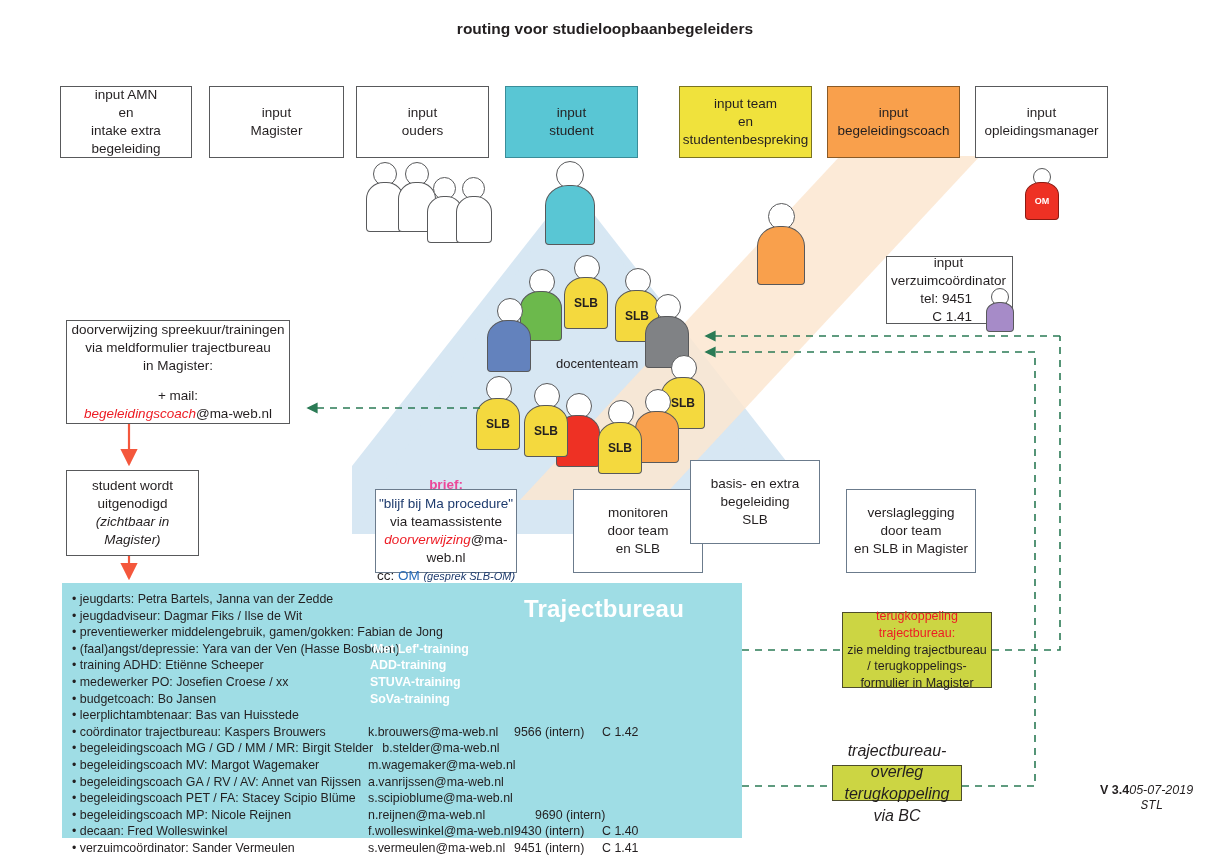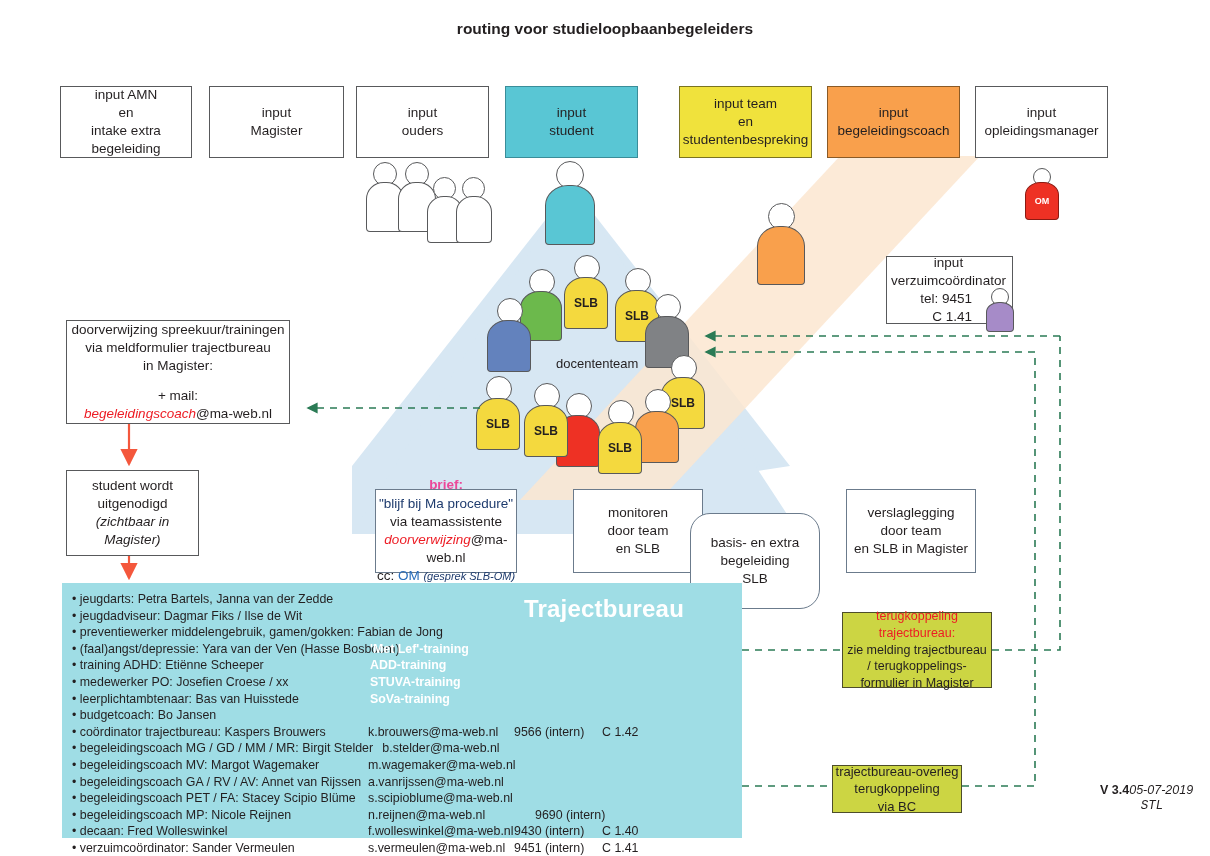--- a/index.html
+++ b/index.html
@@ -288,41 +288,41 @@
       <span class="ital small">(gesprek SLB-OM)</span>
     </div>
   </div>
 
   <div class="abs box" style="left:534px;top:489px;width:130px;height:84px;border-color:#6b7b8c;margin-left:39px;">
     <div>monitoren</div>
     <div>door team</div>
     <div>en SLB</div>
   </div>
 
-  <div class="abs box" style="left:690px;top:513px;width:130px;height:96px;border-color:#6b7b8c;border-radius:20px;">
+  <div class="abs box" style="left:690px;top:460px;width:130px;height:84px;border-color:#6b7b8c;">
     <div>basis- en extra</div>
     <div>begeleiding</div>
     <div>SLB</div>
   </div>
 
   <div class="abs box" style="left:846px;top:489px;width:130px;height:84px;border-color:#6b7b8c;">
     <div>verslaglegging</div>
     <div>door team</div>
     <div>en SLB in Magister</div>
   </div>
 
   <div class="abs box olive" style="left:842px;top:612px;width:150px;height:76px;font-size:12.5px;">
     <div class="red">terugkoppeling</div>
     <div class="red">trajectbureau:</div>
     <div>zie melding trajectbureau</div>
     <div>/ terugkoppelings-</div>
     <div>formulier in Magister</div>
   </div>
 
-  <div class="abs box olive" style="left:832px;top:765px;width:130px;height:48px;font-size:13px;">
+  <div class="abs box olive" style="left:832px;top:765px;width:130px;height:36px;font-size:16px;font-style:italic;">
     <div>trajectbureau-overleg</div>
     <div>terugkoppeling</div>
     <div>via BC</div>
   </div>
 
   <div class="abs" id="trajectbureau-panel">
     <div id="trajectbureau-heading">Trajectbureau</div>
     <div class="tb-list" id="tb-list" style="position: absolute;">
         <div class="tb-row">
           <span class="tb-role">• jeugdarts: Petra Bartels, Janna van der Zedde</span>
@@ -358,27 +358,27 @@
         </div>
         <span class="tb-train" style="position: absolute; left: 298px; top: 83px;">STUVA-training</span>
         <div class="tb-row">
           <span class="tb-role">• medewerker PO: Josefien Croese / xx</span>
           <span class="tb-mail" style="width: 146px;"></span>
           <span class="tb-tel"></span>
           <span class="tb-room"></span>
         </div>
         <span class="tb-train" style="position: absolute; left: 298px; top: 99.6px;">SoVa-training</span>
         <div class="tb-row">
+          <span class="tb-role">• budgetcoach: Bo Jansen</span>
+          <span class="tb-mail" style="width: 146px;"></span>
+          <span class="tb-tel"></span>
+          <span class="tb-room"></span>
+        </div>
+        <div class="tb-row">
           <span class="tb-role">• leerplichtambtenaar: Bas van Huisstede</span>
-          <span class="tb-mail" style="width: 146px;"></span>
-          <span class="tb-tel"></span>
-          <span class="tb-room"></span>
-        </div>
-        <div class="tb-row">
-          <span class="tb-role">• budgetcoach: Bo Jansen</span>
           <span class="tb-mail" style="width: 146px;"></span>
           <span class="tb-tel"></span>
           <span class="tb-room"></span>
         </div>
         <div class="tb-row">
           <span class="tb-role">• coördinator trajectbureau: Kaspers Brouwers</span>
           <span class="tb-mail" style="width: 146px;">k.brouwers@ma-web.nl</span>
           <span class="tb-tel">9566 (intern)</span>
           <span class="tb-room">C 1.42</span>
         </div>

